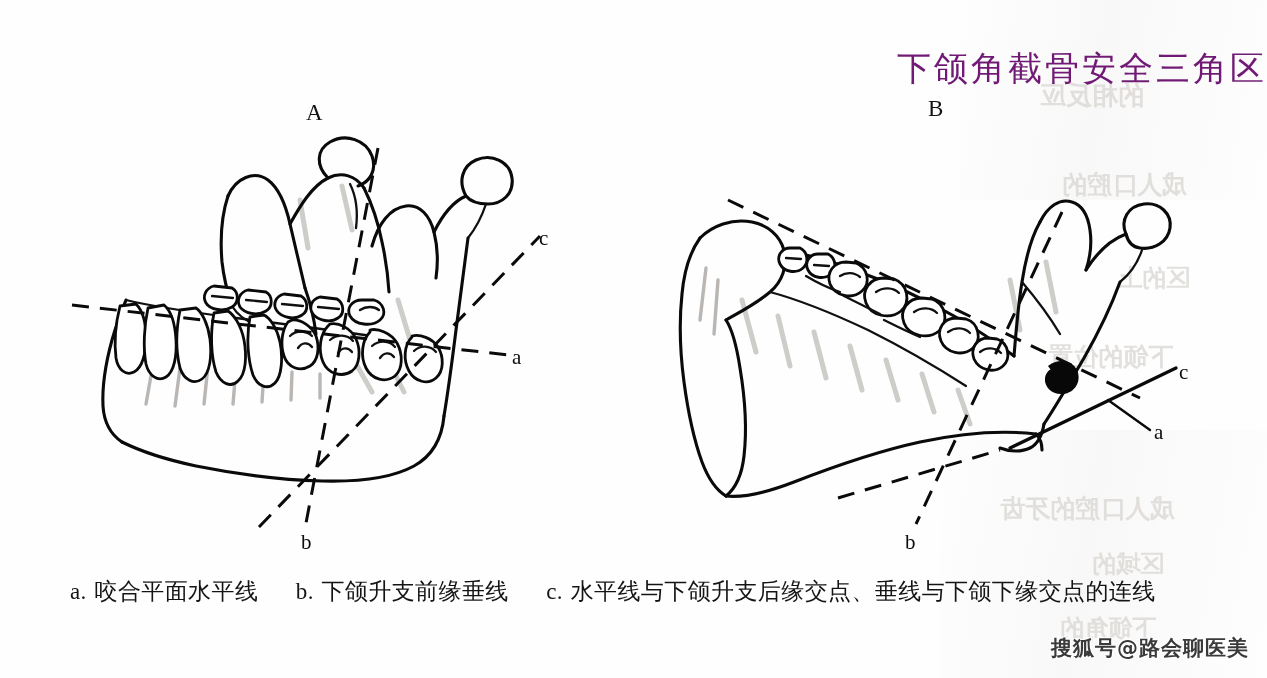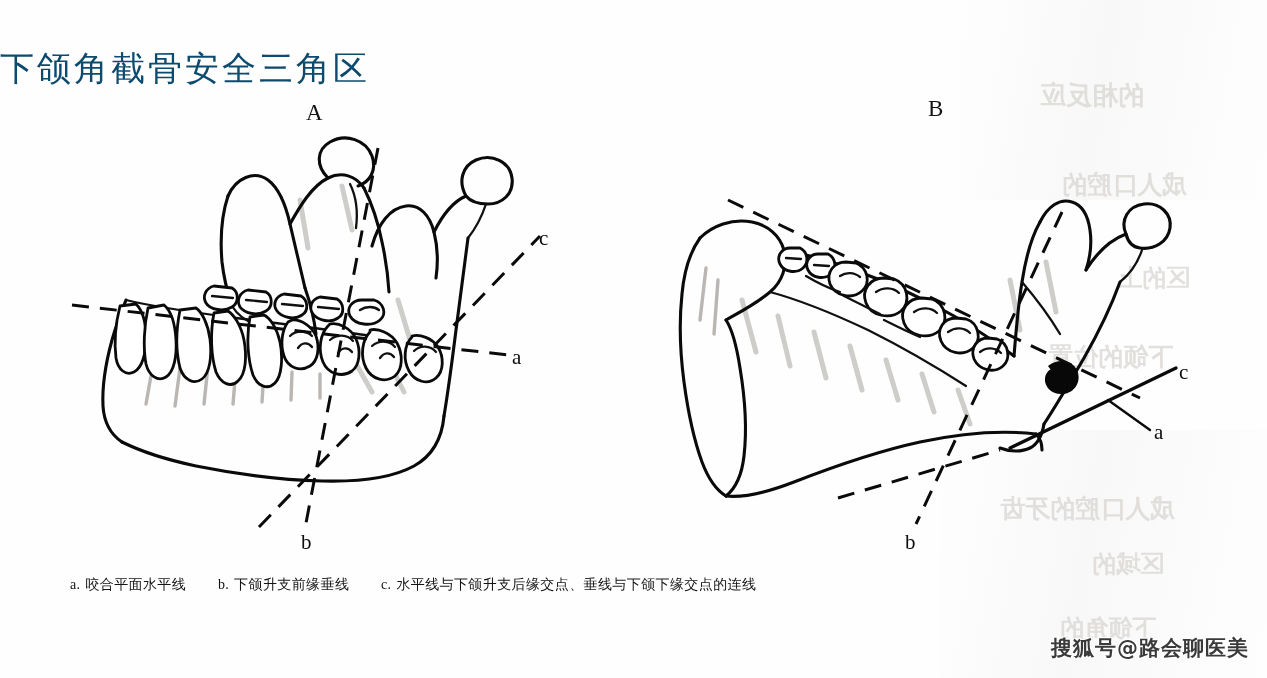--- a/index.html
+++ b/index.html
@@ -43,25 +43,25 @@
     position: absolute;
     background: linear-gradient(100deg, rgba(0,0,0,0) 0%, rgba(120,115,110,0.045) 45%, rgba(0,0,0,0) 100%);
   }
 
   
   .fig-title {
     position: absolute;
     left: 0;
     right: 0;
     top: 46px;
-    text-align: left;
+    text-align: right;
     font-family: "DejaVu Serif", "Liberation Serif", serif;
     font-size: 34px;
     letter-spacing: 3px;
-    color: #0c4a6e;
+    color: #701a75;
   }
 
   
   .panel-letter {
     position: absolute;
     font-family: "Liberation Serif", "DejaVu Serif", serif;
     font-size: 23px;
     color: #141414;
   }
   #panel-letter-a { left: 306px; top: 100px; }
@@ -81,21 +81,21 @@
   #label-b-B { left: 905px; top: 530px; }
   #label-c-B { left: 1179px; top: 360px; }
 
   
   .legend {
     position: absolute;
     left: 70px;
     top: 576px;
     width: 1120px;
     font-family: "DejaVu Serif", "Liberation Serif", serif;
-    font-size: 14px;
+    font-size: 23px;
     color: #141414;
     white-space: nowrap;
     letter-spacing: 0.4px;
   }
   .legend-item { display: inline; }
   .legend-key {
     font-family: "Liberation Serif", "DejaVu Serif", serif;
     font-style: normal;
   }
   .legend-gap { display: inline-block; width: 22px; }

